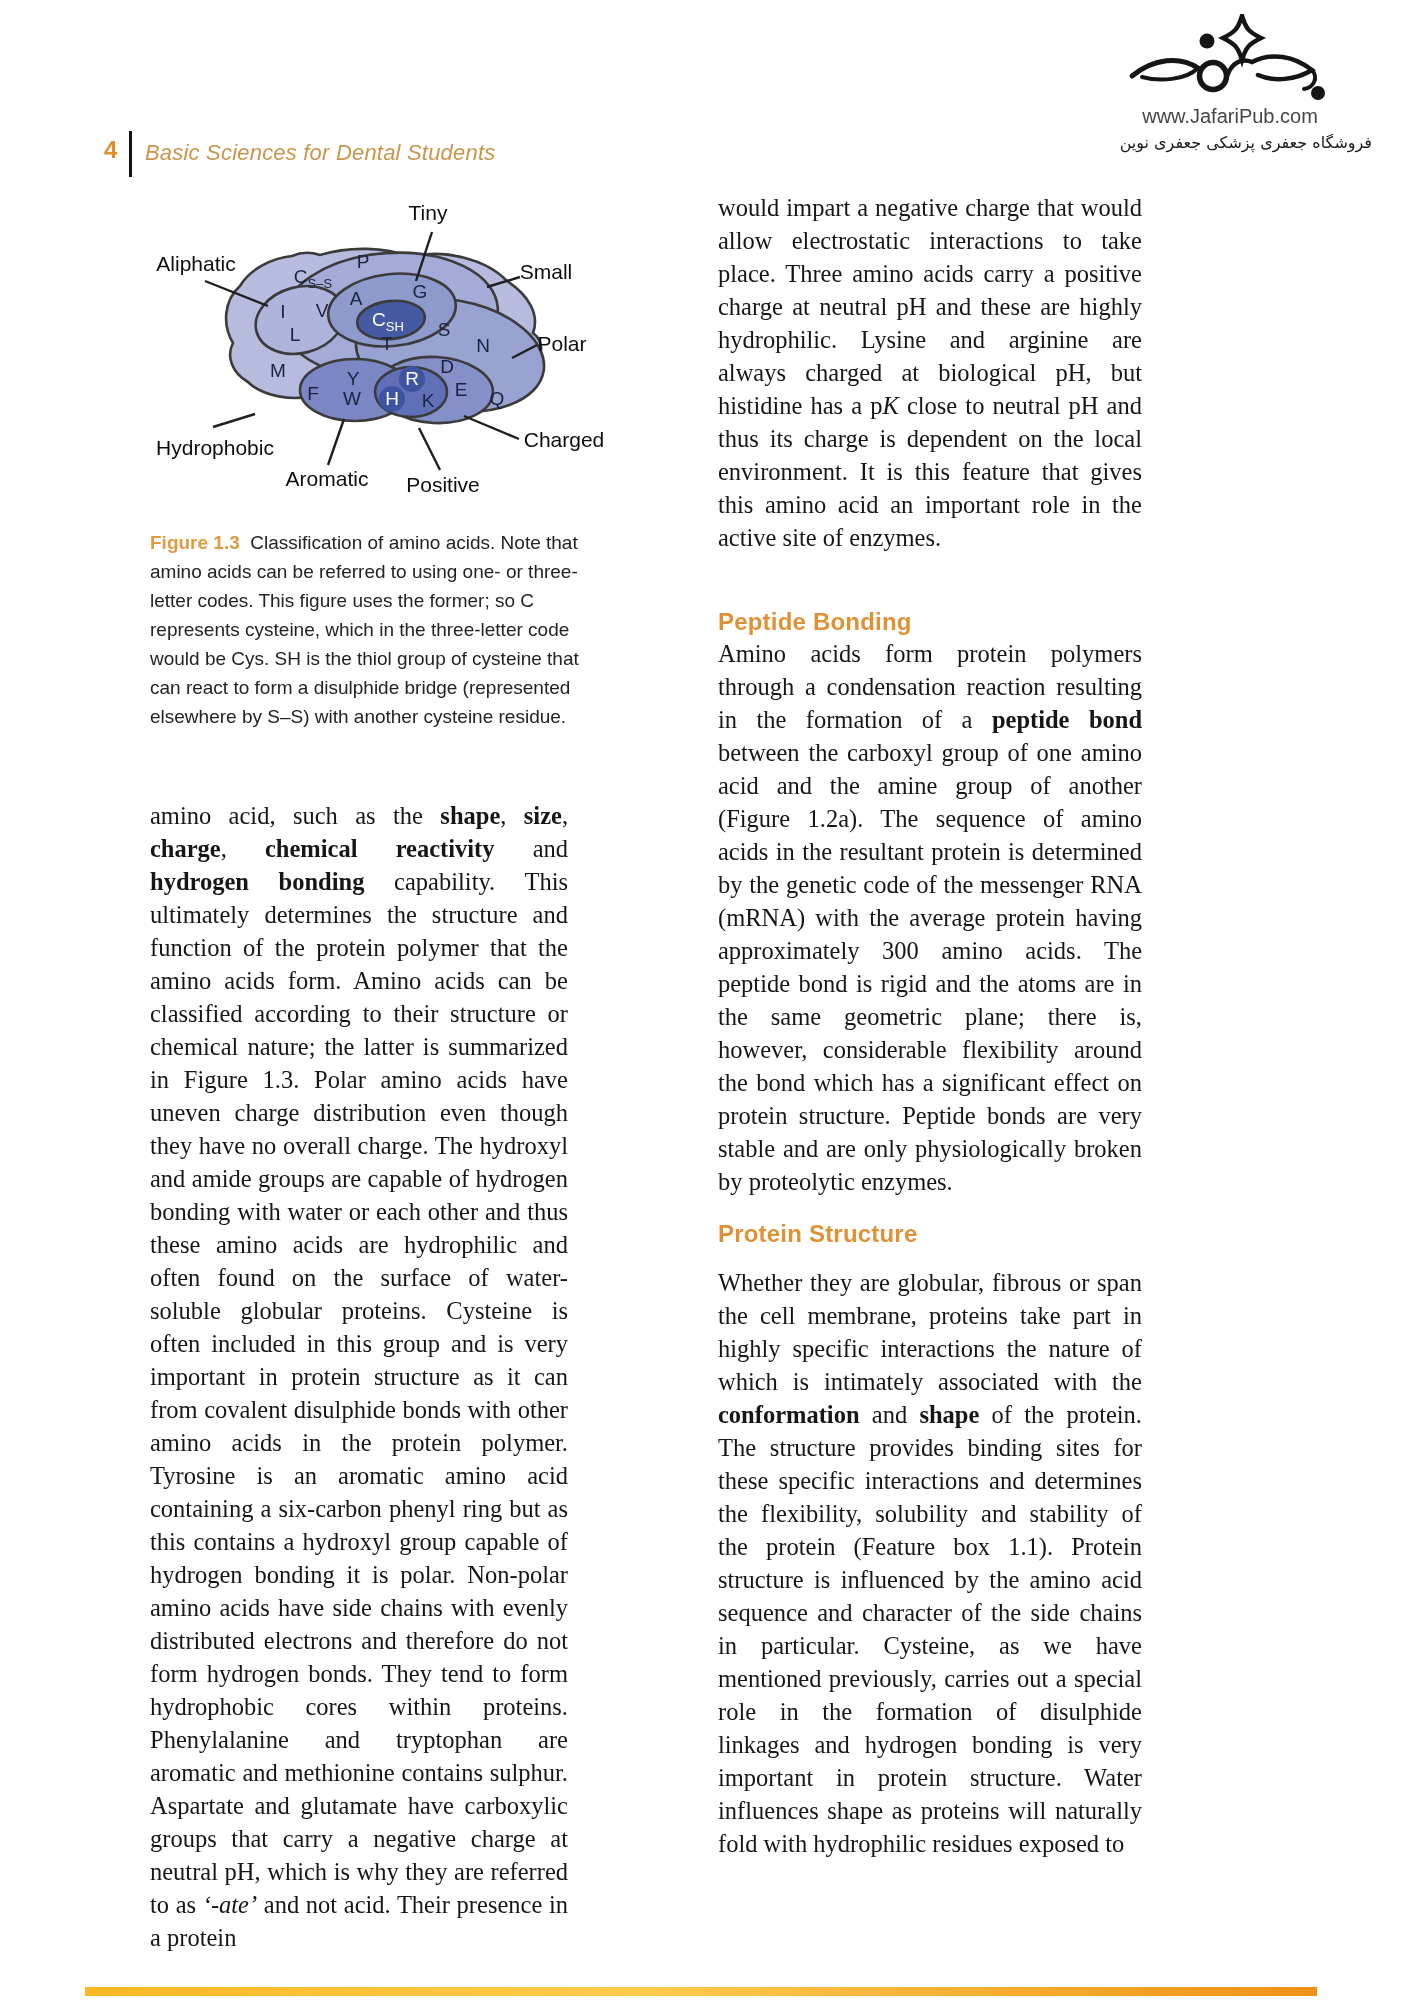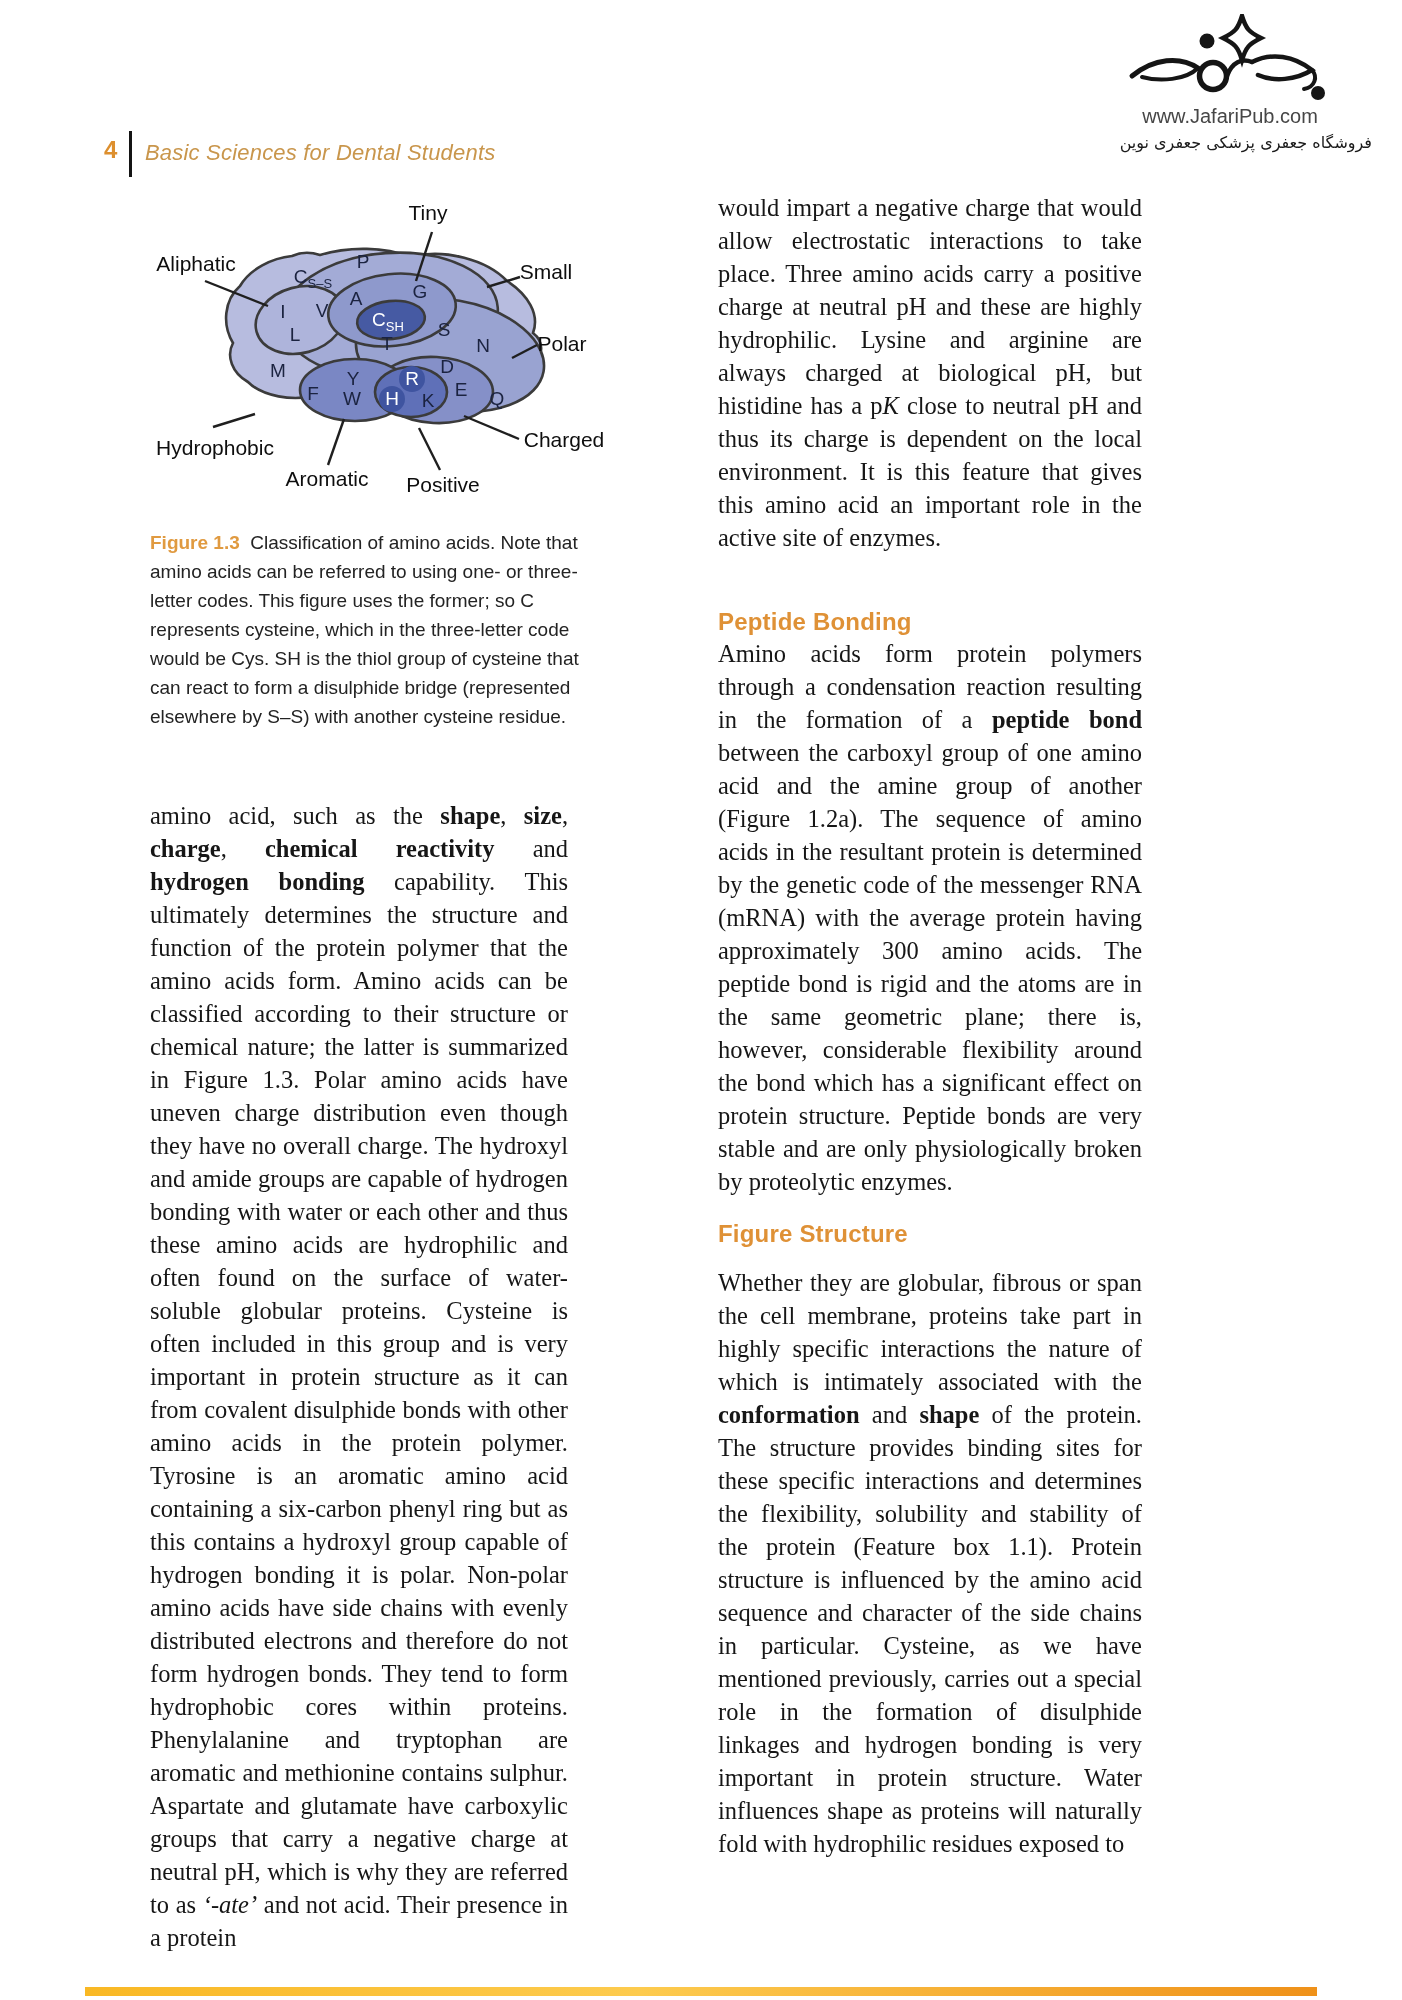--- a/index.html
+++ b/index.html
@@ -140,17 +140,17 @@
       </g>
   </svg>
 
   <div class="caption"><span class="figlabel">Figure 1.3</span>&nbsp;&nbsp;<span>Classification of amino acids. Note that amino acids can be referred to using one- or three-letter codes. This figure uses the former; so C represents cysteine, which in the three-letter code would be Cys. SH is the thiol group of cysteine that can react to form a disulphide bridge (represented elsewhere by S–S) with another cysteine residue.</span></div>
 
   <div class="colL body-text"><span>amino acid, such as the </span><b>shape</b><span>, </span><b>size</b><span>, </span><b>charge</b><span>, </span><b>chemical reactivity</b><span> and </span><b>hydrogen bonding</b><span> capability. This ultimately determines the structure and function of the protein polymer that the amino acids form. Amino acids can be classified according to their structure or chemical nature; the latter is summarized in Figure 1.3. Polar amino acids have uneven charge distribution even though they have no overall charge. The hydroxyl and amide groups are capable of hydrogen bonding with water or each other and thus these amino acids are hydrophilic and often found on the surface of water-soluble globular proteins. Cysteine is often included in this group and is very important in protein structure as it can from covalent disulphide bonds with other amino acids in the protein polymer. Tyrosine is an aromatic amino acid containing a six-carbon phenyl ring but as this contains a hydroxyl group capable of hydrogen bonding it is polar. Non-polar amino acids have side chains with evenly distributed electrons and therefore do not form hydrogen bonds. They tend to form hydrophobic cores within proteins. Phenylalanine and tryptophan are aromatic and methionine contains sulphur. Aspartate and glutamate have carboxylic groups that carry a negative charge at neutral pH, which is why they are referred to as </span><i>‘-ate’</i><span> and not acid. Their presence in a protein</span></div>
 
   <div class="colR-p1 body-text"><span>would impart a negative charge that would allow electrostatic interactions to take place. Three amino acids carry a positive charge at neutral pH and these are highly hydrophilic. Lysine and arginine are always charged at biological pH, but histidine has a p</span><i>K</i><span> close to neutral pH and thus its charge is dependent on the local environment. It is this feature that gives this amino acid an important role in the active site of enzymes.</span></div>
   <div class="heading" id="heading1">Peptide Bonding</div>
   <div class="colR-p2 body-text"><span>Amino acids form protein polymers through a condensation reaction resulting in the formation of a </span><b>peptide bond</b><span> between the carboxyl group of one amino acid and the amine group of another (Figure 1.2a). The sequence of amino acids in the resultant protein is determined by the genetic code of the messenger RNA (mRNA) with the average protein having approximately 300 amino acids. The peptide bond is rigid and the atoms are in the same geometric plane; there is, however, considerable flexibility around the bond which has a significant effect on protein structure. Peptide bonds are very stable and are only physiologically broken by proteolytic enzymes.</span></div>
-  <div class="heading" id="heading2">Figure Structure</div>
+  <div class="heading" id="heading2">Protein Structure</div>
   <div class="colR-p3 body-text"><span>Whether they are globular, fibrous or span the cell membrane, proteins take part in highly specific interactions the nature of which is intimately associated with the </span><b>conformation</b><span> and </span><b>shape</b><span> of the protein. The structure provides binding sites for these specific interactions and determines the flexibility, solubility and stability of the protein (Feature box 1.1). Protein structure is influenced by the amino acid sequence and character of the side chains in particular. Cysteine, as we have mentioned previously, carries out a special role in the formation of disulphide linkages and hydrogen bonding is very important in protein structure. Water influences shape as proteins will naturally fold with hydrophilic residues exposed to</span></div>
 
   <div class="bottombar"></div>
 </div>
 
 </body></html>

